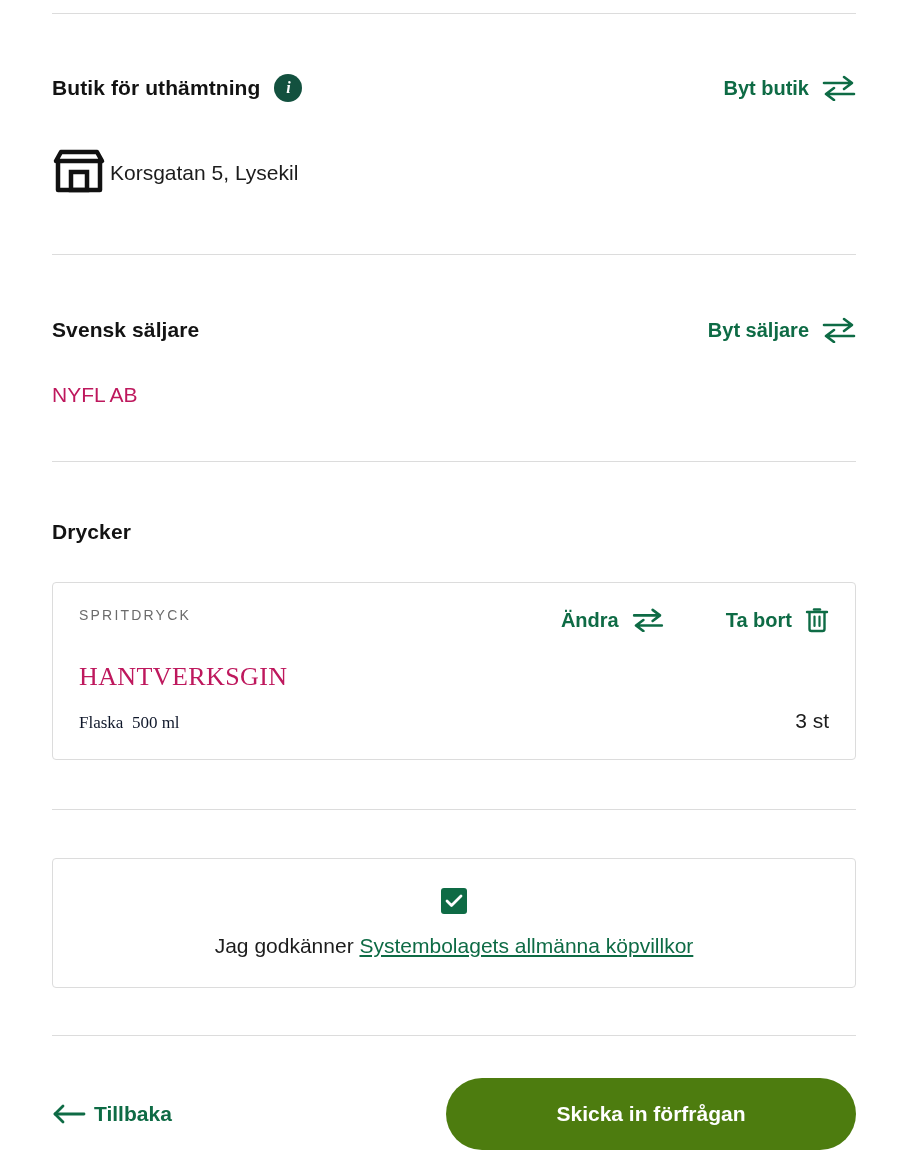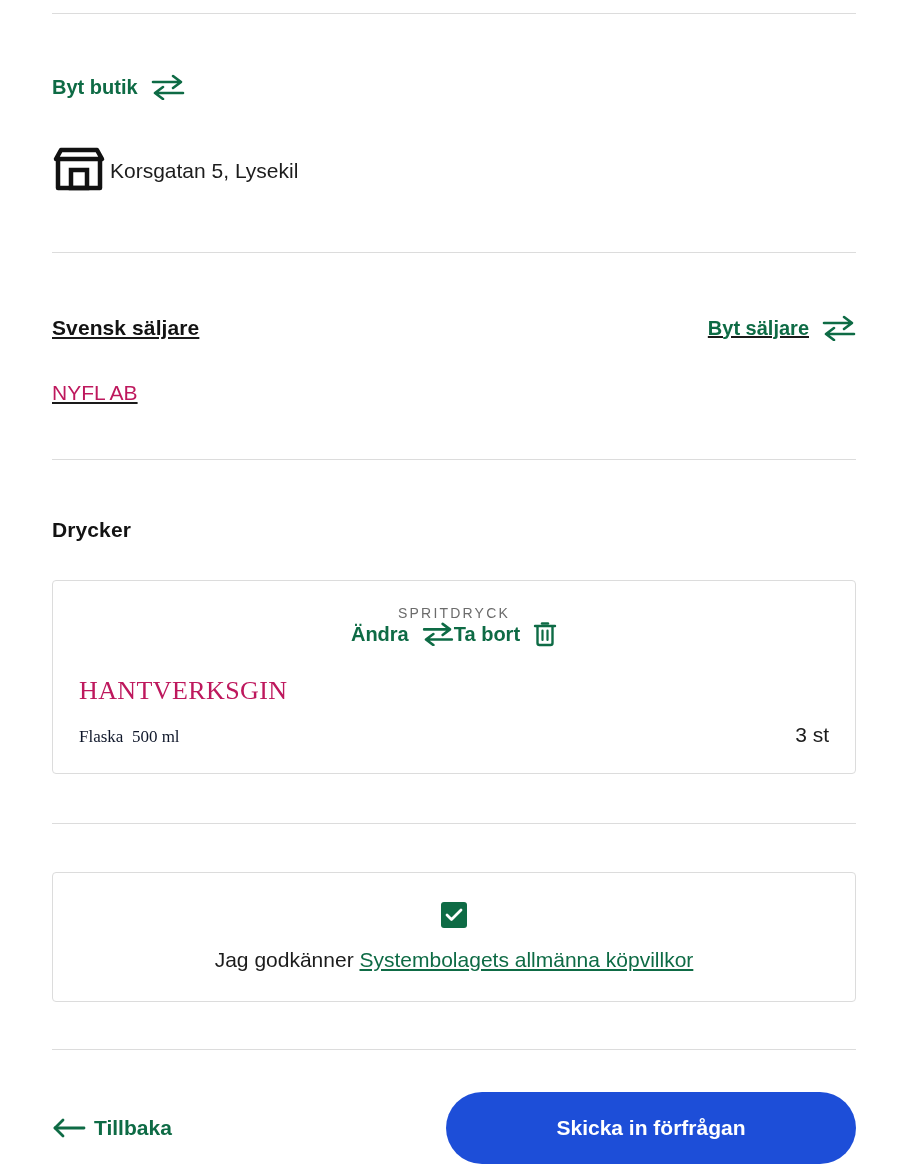--- a/index.html
+++ b/index.html
@@ -98,33 +98,33 @@
 
   
   .product-card {
     border: 1px solid #dcdcdc;
     border-radius: 4px;
     margin: 0 52px;
     padding: 24px 26px 26px 26px;
   }
   .product-top {
     display: flex;
-    align-items: center;
+    align-items: flex-start;
     justify-content: space-between;
-    flex-direction: column;
   }
   .product-cat {
     font-size: 14px;
     letter-spacing: 2.2px;
     color: #6b6b6b;
     text-transform: uppercase;
   }
   .product-actions {
     display: flex;
     align-items: center;
+    gap: 62px;
   }
   .product-name {
     font-family: "Liberation Serif", serif;
     font-size: 26px;
     letter-spacing: 0.4px;
     color: #be185d;
     margin-top: 29px;
   }
   .product-meta {
     display: flex;
@@ -187,41 +187,45 @@
     color: #0e6b45;
     font-size: 21px;
     font-weight: bold;
     background: none;
     border: none;
     padding: 0;
     cursor: pointer;
     font-family: "Liberation Sans", sans-serif;
   }
   .submit-btn {
-    background: #1d4ed8;
+    background: #4d7c0f;
     color: #ffffff;
     border: none;
     border-radius: 40px;
     font-size: 21px;
     font-weight: bold;
     width: 410px;
     height: 72px;
     cursor: pointer;
     font-family: "Liberation Sans", sans-serif;
   }
 </style>
 </head>
 <body>
 
 <div class="page">
 
   <div class="divider" style="margin-top:13px;"></div>
 
   <div class="section" style="padding-top:60px;">
     <div class="row-head">
+      <div class="head-left">
+        <span class="section-title">Butik för uthämtning</span>
+        <span class="info-badge">i</span>
+      </div>
       <button class="link-action">
         <span>Byt butik</span>
         <span class="swap-icon">
           <svg width="34" height="26" viewBox="0 0 34 26">
             <path d="M2 8 H28 M22 2 L30 8 L22 14" fill="none" stroke="#0e6b45" stroke-width="2.6" stroke-linecap="round" stroke-linejoin="round"></path>
             <path d="M32 19 H6 M12 13 L4 19 L12 25" fill="none" stroke="#0e6b45" stroke-width="2.6" stroke-linecap="round" stroke-linejoin="round"></path>
           </svg>
         </span>
       </button>
     </div>
@@ -233,21 +237,21 @@
           <path d="M6 12 V41 H48 V12" fill="none" stroke="#111111" stroke-width="4.5" stroke-linejoin="round"></path>
           <rect x="19" y="23" width="16" height="18" fill="none" stroke="#111111" stroke-width="4.5"></rect>
         </svg>
       </span>
       <span class="store-addr">Korsgatan 5, Lysekil</span>
     </div>
   </div>
 
   <div class="divider" style="margin-top:57px;"></div>
 
-  <div class="section" style="padding-top:62px;text-decoration:underline;">
+  <div class="section" style="padding-top:62px;">
     <div class="row-head">
       <span class="section-title">Svensk säljare</span>
       <button class="link-action">
         <span>Byt säljare</span>
         <span class="swap-icon">
           <svg width="34" height="26" viewBox="0 0 34 26">
             <path d="M2 8 H28 M22 2 L30 8 L22 14" fill="none" stroke="#0e6b45" stroke-width="2.6" stroke-linecap="round" stroke-linejoin="round"></path>
             <path d="M32 19 H6 M12 13 L4 19 L12 25" fill="none" stroke="#0e6b45" stroke-width="2.6" stroke-linecap="round" stroke-linejoin="round"></path>
           </svg>
         </span>

